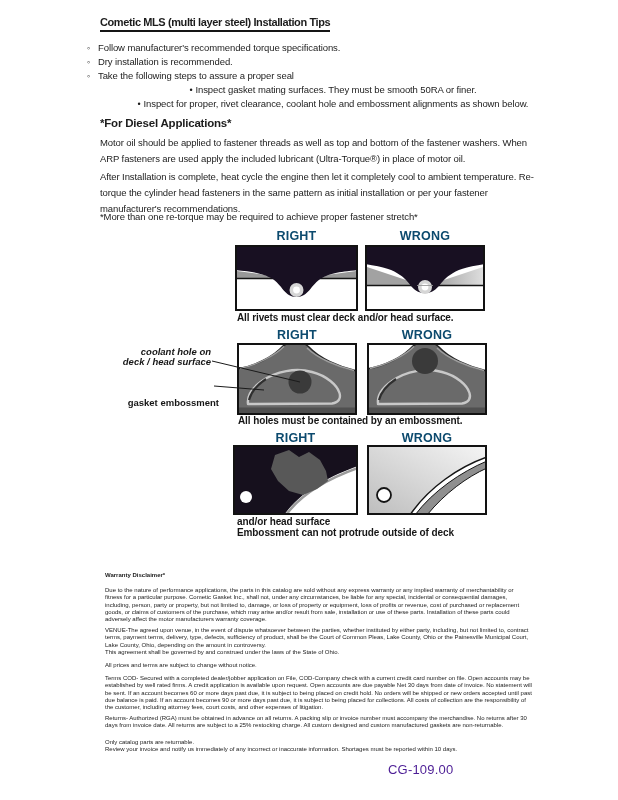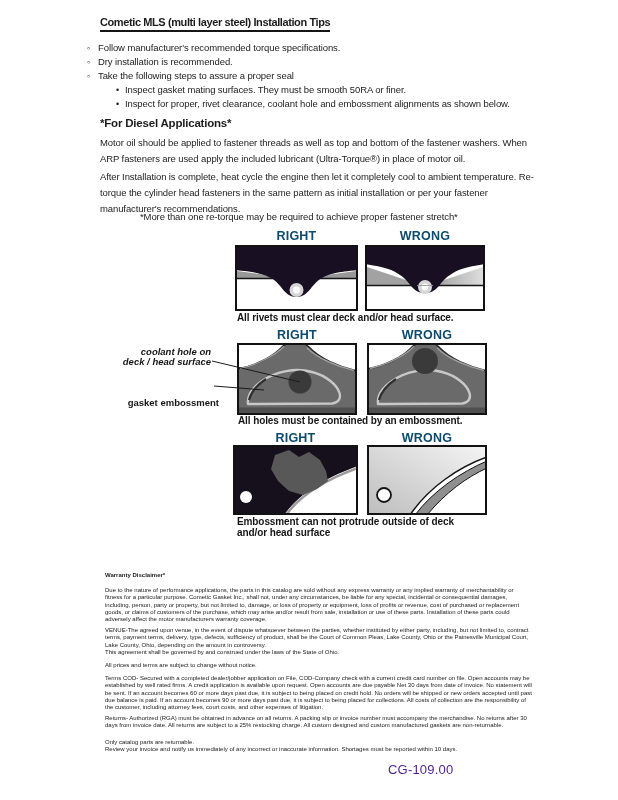--- a/index.html
+++ b/index.html
@@ -9,29 +9,29 @@
     font-family:"Liberation Sans","DejaVu Sans",sans-serif;color:#1c1c1c;
   }
   .abs{position:absolute;}
   
   .title{
     left:100px;top:16px;font-size:11px;font-weight:bold;letter-spacing:-0.4px;
     border-bottom:2px solid #151515;padding-bottom:2px;white-space:nowrap;
   }
   .bullets{left:87px;top:41px;width:460px;font-size:9.5px;letter-spacing:-0.1px;}
   .b-row{line-height:14px;white-space:nowrap;}
-  .b-row.sub{margin-left:29px;}
+  .b-row.sub{margin-left:29px;text-align:center;}
   .b-mark{display:inline-block;width:11px;font-size:9px;}
   .b-row.sub .b-mark{width:9px;}
   
   .diesel-h{left:100px;top:117px;font-size:11.5px;font-weight:bold;letter-spacing:-0.2px;}
   .para{left:100px;width:440px;font-size:9.5px;line-height:16px;letter-spacing:-0.1px;}
   .p1{top:135px;}
   .p2{top:169px;}
-  .p3{top:209px;white-space:nowrap;margin-left:40px;}
+  .p3{top:209px;white-space:nowrap;}
   
   .dlabel{font-size:12.5px;font-weight:600;letter-spacing:0.2px;text-align:center;color:#0c4a6e;}
   .caption{font-size:10px;font-weight:600;letter-spacing:-0.1px;color:#161616;line-height:11px;}
   .panel{position:absolute;}
   .panel svg{display:block;}
   .sidelabel{font-size:9.5px;font-weight:600;color:#161616;line-height:9.5px;}
   .coolant{left:110px;top:347px;width:101px;text-align:right;font-style:italic;}
   .emboss{left:119px;top:398px;width:100px;text-align:right;white-space:nowrap;}
   .leader{left:115px;top:340px;pointer-events:none;}
   
@@ -167,22 +167,22 @@
         </linearGradient>
       </defs>
       <path d="M0,0 H120 V12 C92,22 62,42 43,70 L0,70 Z" fill="url(#gw3)"></path>
       <path d="M120,12 C92,22 62,42 43,70" stroke="#141414" stroke-width="1.5" fill="none"></path>
       <path d="M120,16 C94,27 66,46 48,70 L60,70 C78,48 100,32 120,23 Z" fill="#8f8f8f" stroke="#141414" stroke-width="1"></path>
       <circle cx="17" cy="50" r="7" fill="#ffffff" stroke="#141414" stroke-width="1.8"></circle>
       <rect x="1" y="1" width="118" height="68" fill="none" stroke="#121212" stroke-width="2"></rect>
     </svg>
   </div>
   <div class="abs caption" style="left:237px;top:516px;width:300px;">
+    <div>and/or head surface</div>
     <div>Embossment can not protrude outside of deck</div>
-    <div>and/or head surface</div>
   </div>
 
   <div class="abs footer">
     <div class="fh">Warranty Disclaimer*</div>
     <div class="f-warranty">Due to the nature of performance applications, the parts in this catalog are sold without any express warranty or any implied warranty of merchantability or fitness for a particular purpose.  Cometic Gasket Inc., shall not, under any circumstances, be liable for any special, incidental or consequential damages, including, person, party or property, but not limited to, damage, or loss of property or equipment, loss of profits or revenue, cost of purchased or replacement goods, or claims of customers of the purchase, which may arise and/or result from sale, installation or use of these parts.  Installation of these parts could adversely affect the motor manufacturers warranty coverage.</div>
     <div class="f-venue">VENUE-The agreed upon venue, in the event of dispute whatsoever between the parties, whether instituted by either party, including, but not limited to, contract terms, payment terms, delivery, type, defects, sufficiency of product, shall be the Court of Common Pleas, Lake County, Ohio or the Painesville Municipal Court, Lake County, Ohio, depending on the amount in controversy.</div>
     <div class="f-governed">This agreement shall be governed by and construed under the laws of the State of Ohio.</div>
     <div class="f-prices">All prices and terms are subject to change without notice.</div>
     <div class="f-terms">Terms COD- Secured with a completed dealer/jobber application on File, COD-Company check with a current credit card number on file.  Open accounts may be established by well rated firms.  A credit application is available upon request.  Open accounts are due payable Net 30 days from date of invoice.  No statement will be sent.  If an account becomes 60 or more days past due, it is subject to being placed on credit hold.  No orders will be shipped or new orders accepted until past due balance is paid.  If an account becomes 90 or more days past due, it is subject to being placed for collections.  All costs of collection are the responsibility of the customer, including attorney fees, court costs, and other expenses of litigation.</div>
     <div class="f-returns">Returns- Authorized (RGA) must be obtained in advance on all returns.  A packing slip or invoice number must accompany the merchandise.  No returns after 30 days from invoice date.  All returns are subject to a 25% restocking charge.  All custom designed and custom manufactured gaskets are non-returnable.</div>

